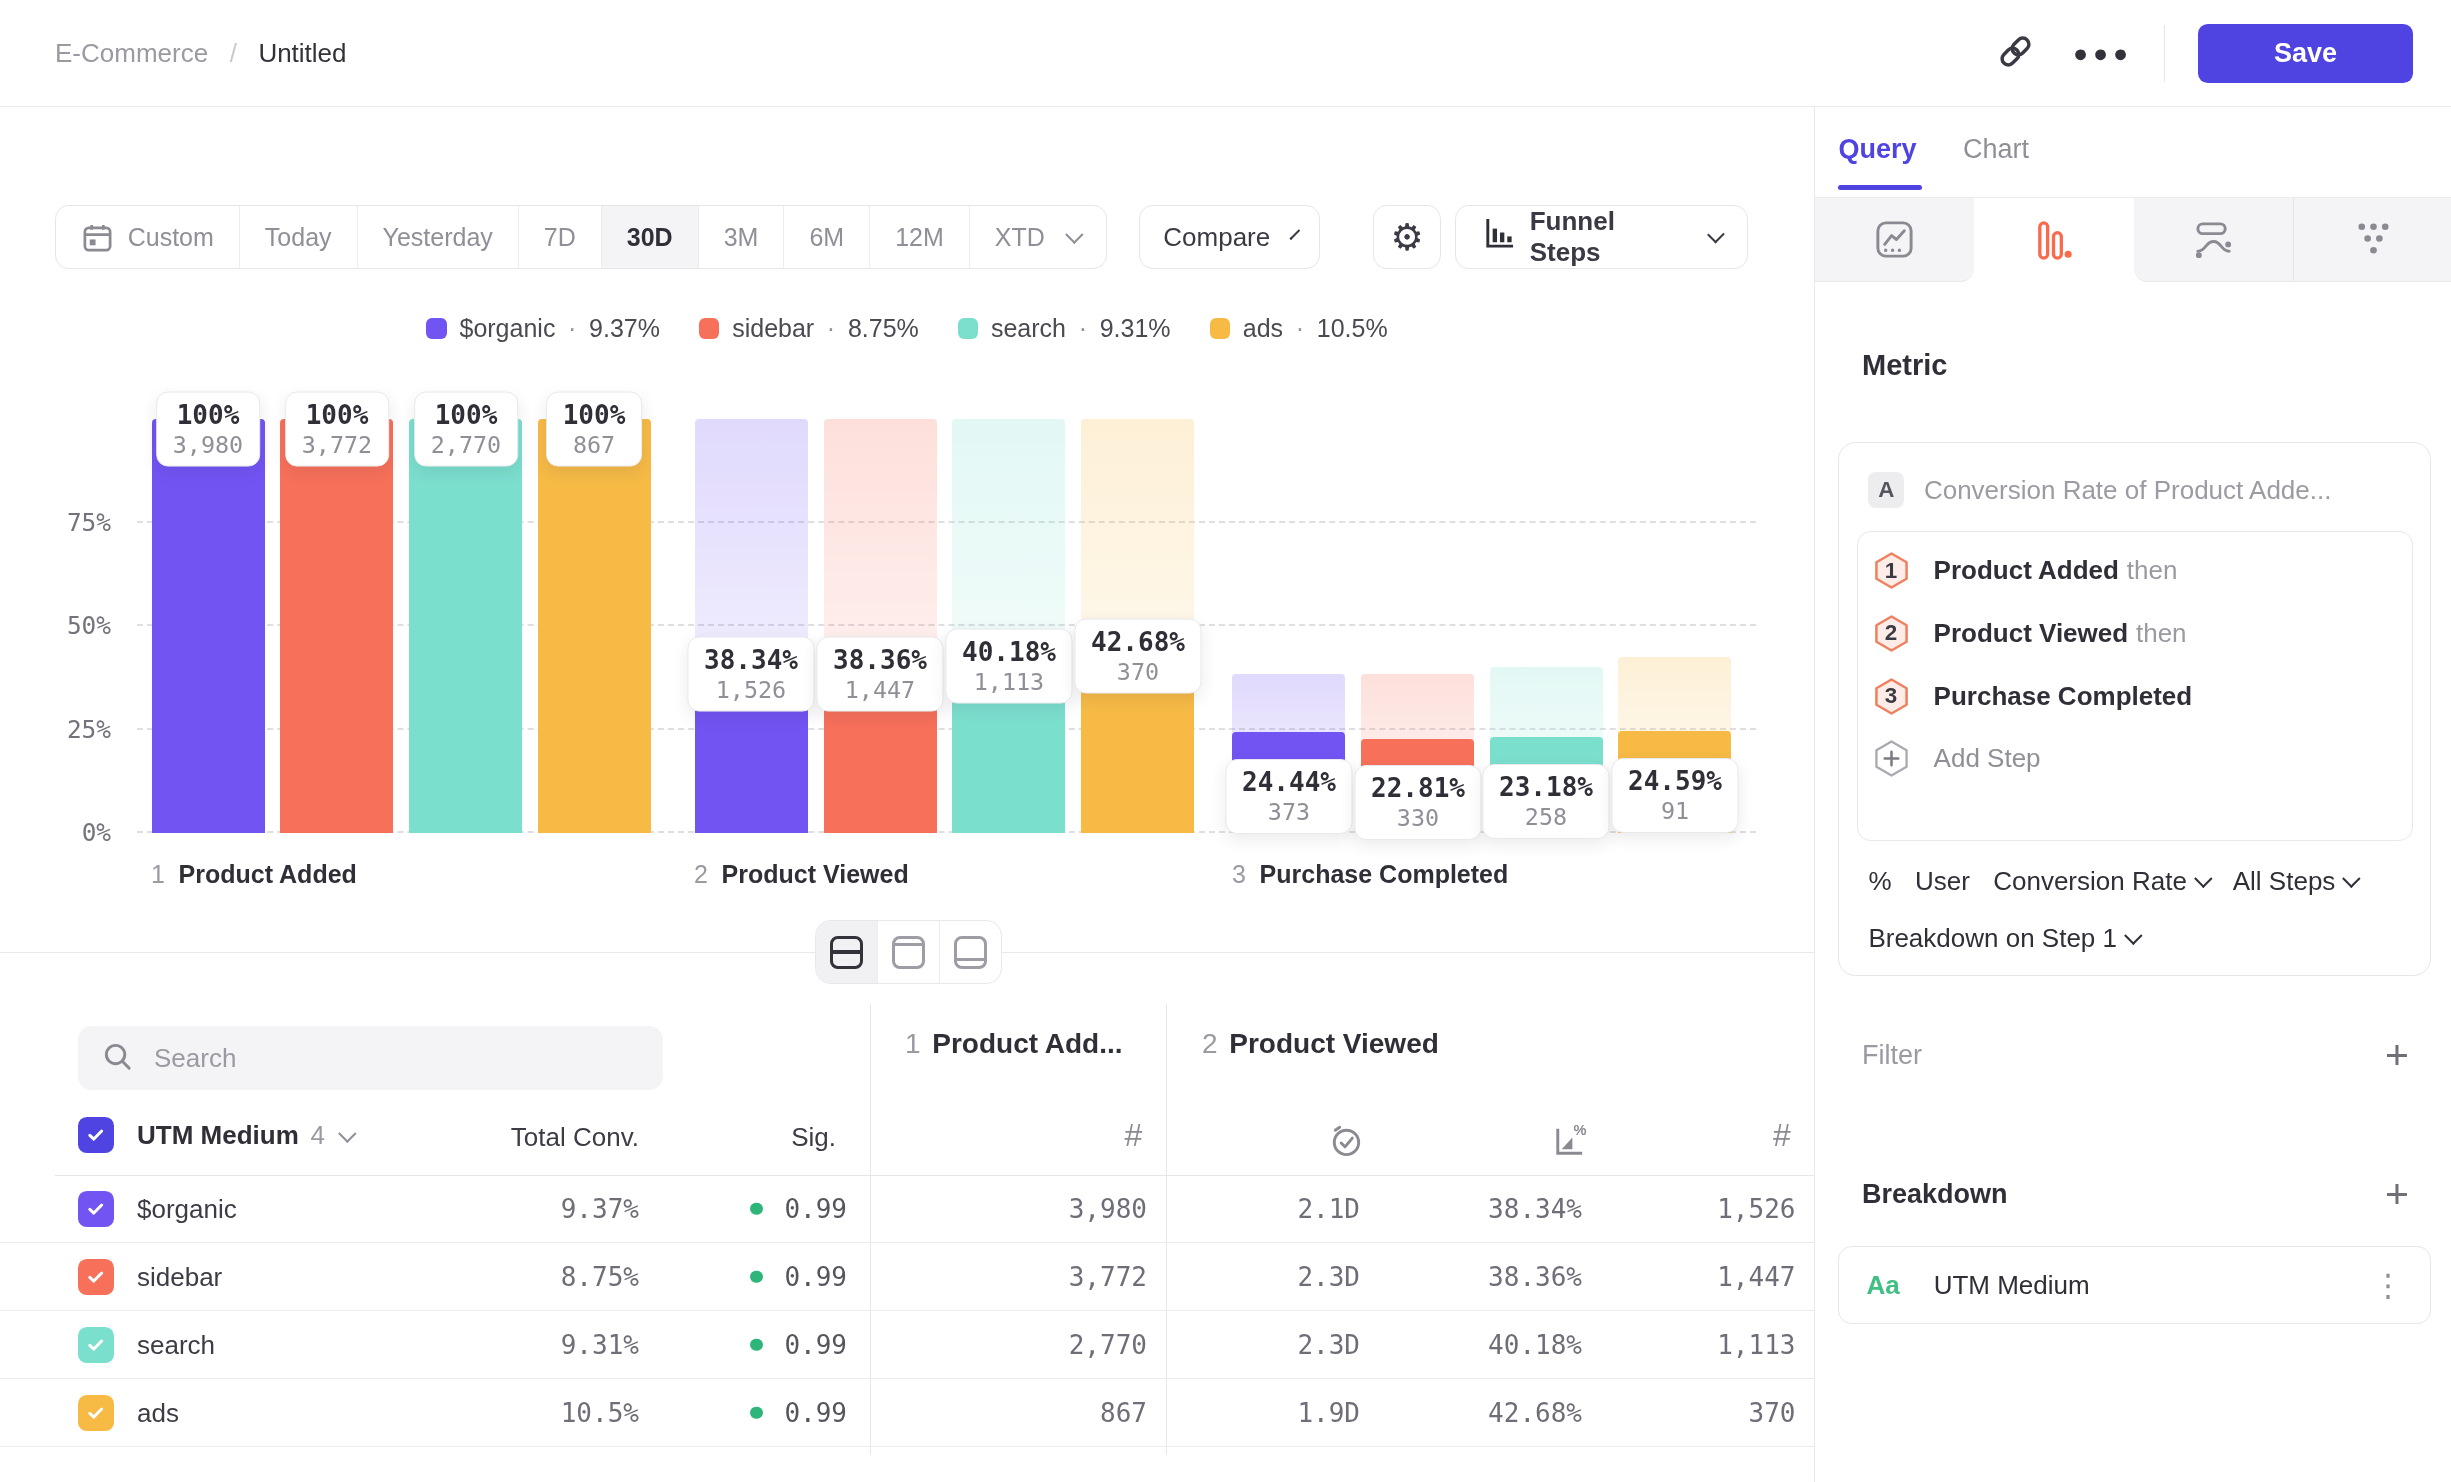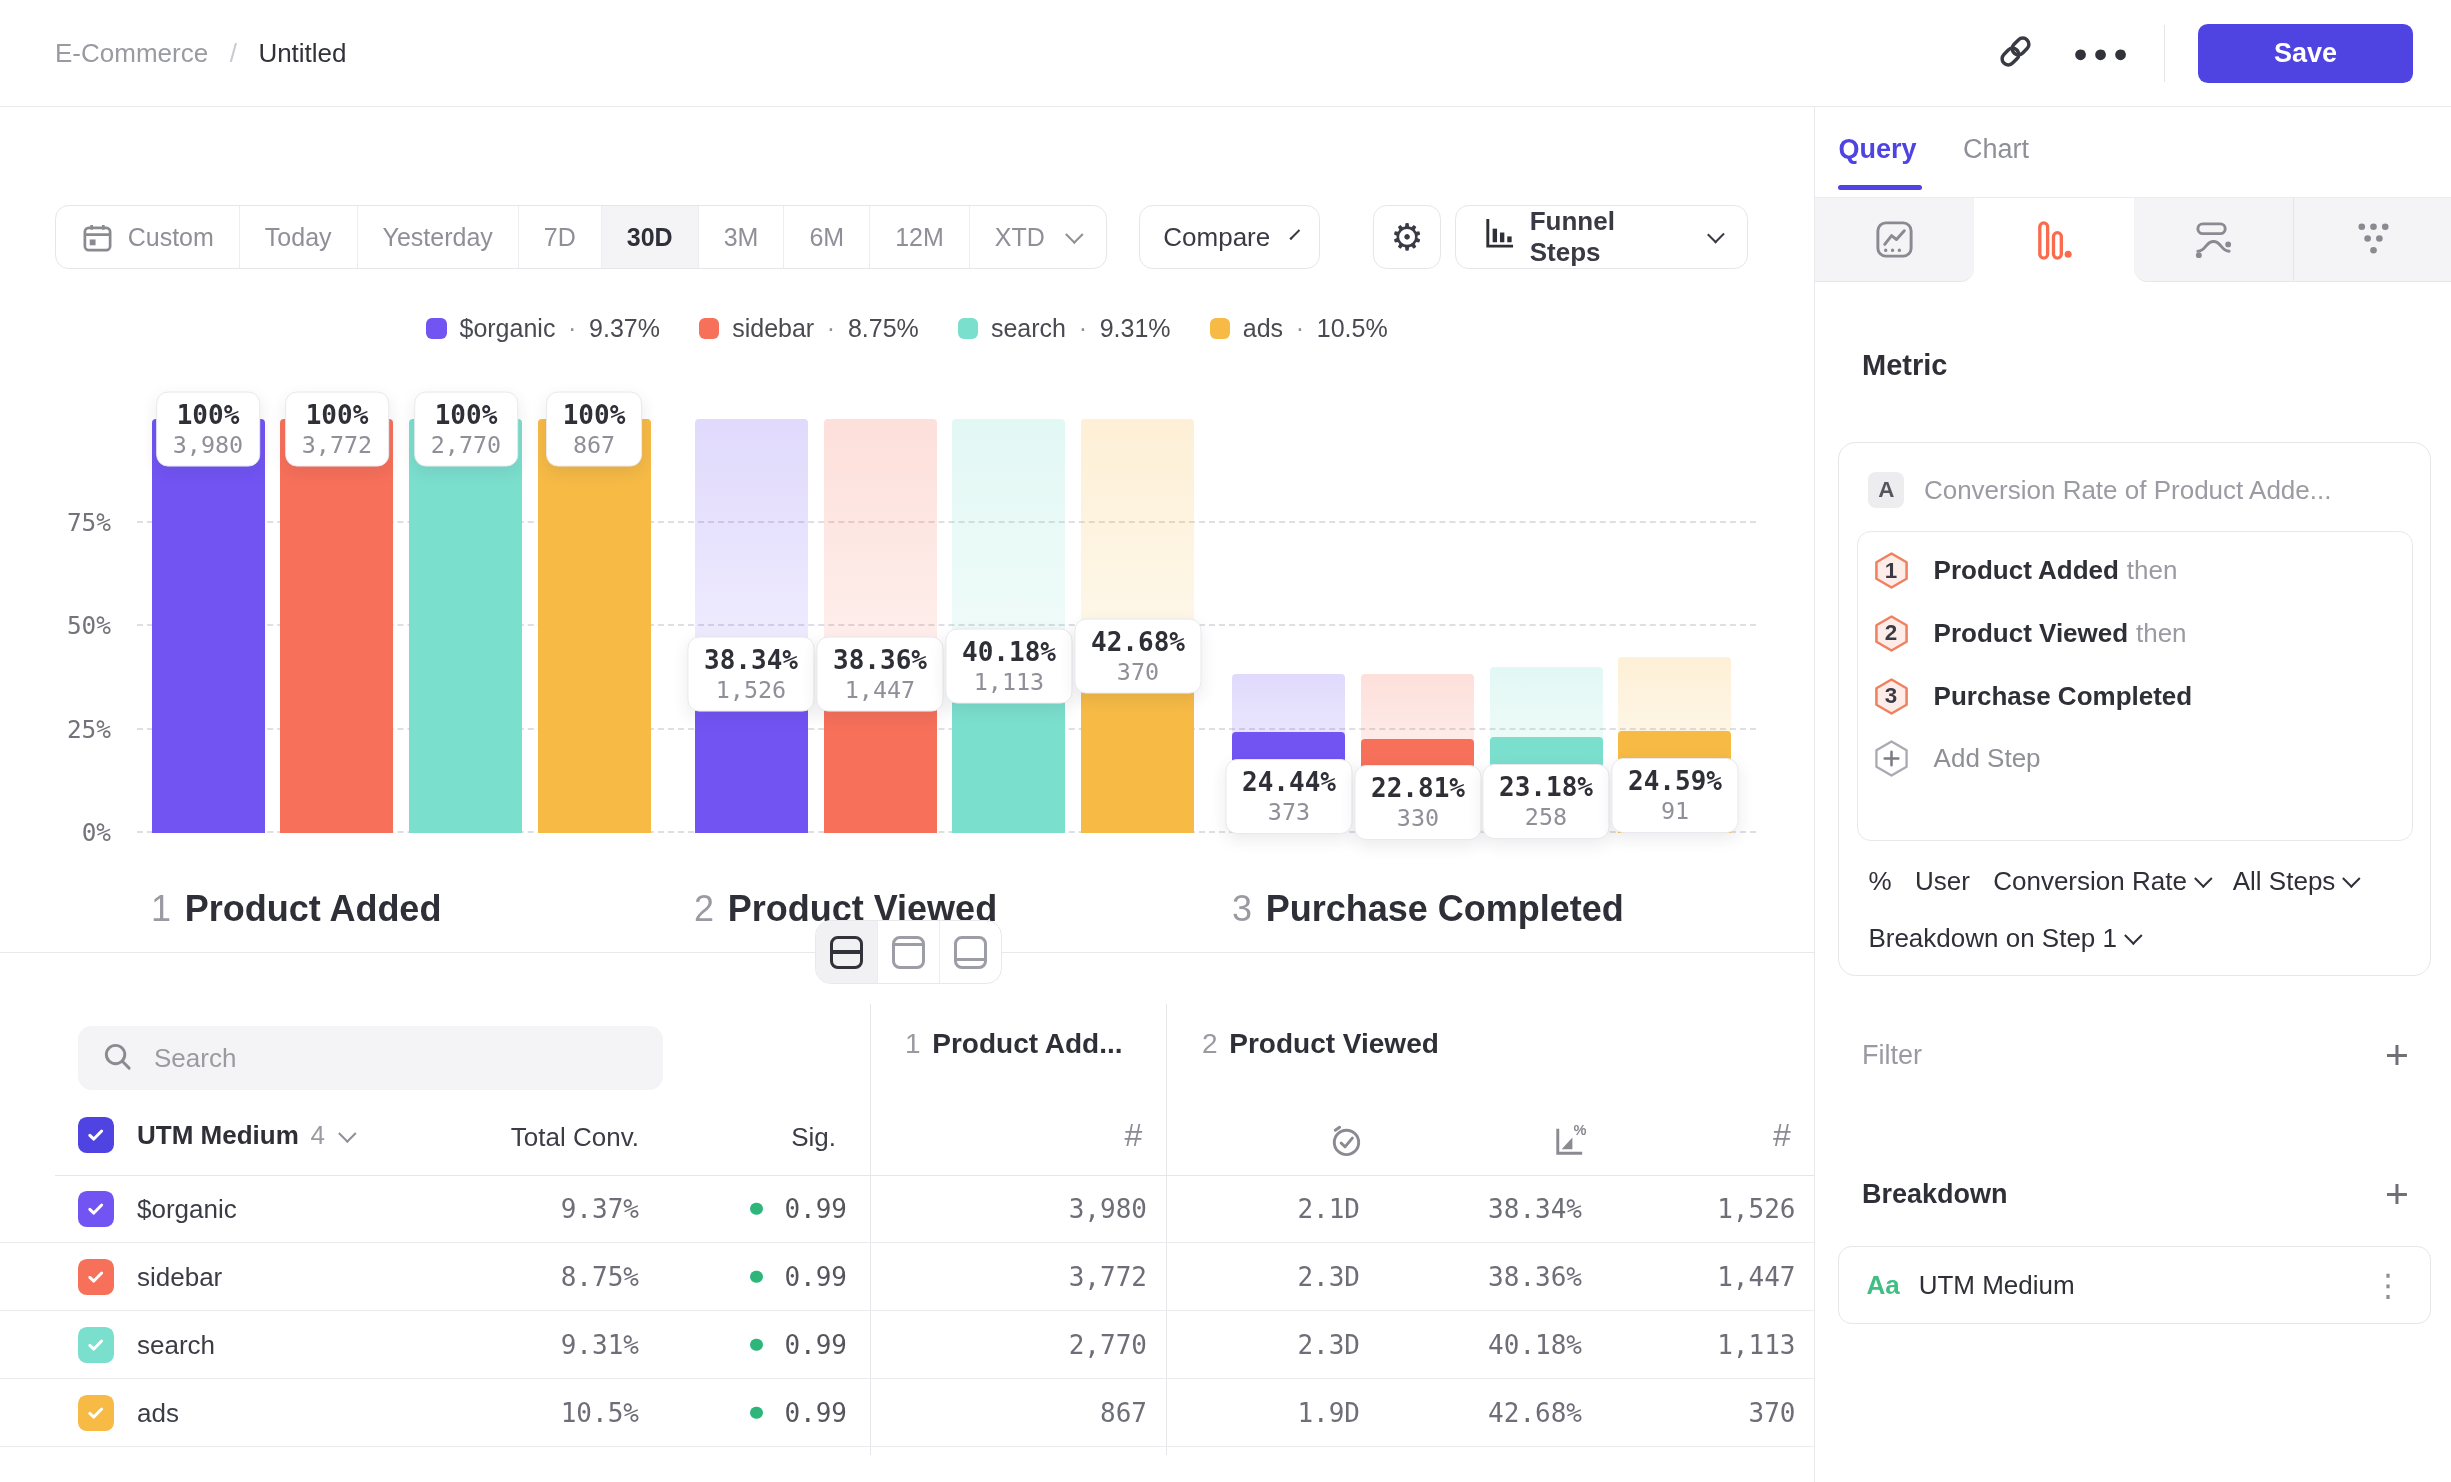--- a/index.html
+++ b/index.html
@@ -38,21 +38,21 @@
   .lg-dot{color:#8f8f98;}
   
   .ytick{position:absolute;width:84px;left:27px;text-align:right;font-size:24.4px;color:#73737c;}
   .plot{position:absolute;left:137px;top:312px;width:1619px;height:414px;}
   .gridline{position:absolute;left:0;right:0;border-top:2px dashed #dedee3;}
   .bar{position:absolute;bottom:0;width:113px;border-radius:3.9px 3.9px 0 0;}
   .tip{position:absolute;background:#fff;border:1.5px solid #e9e9ed;border-radius:11.7px;padding:6.8px 15.6px;
        text-align:center;box-shadow:0 5.9px 15.6px rgba(40,40,70,.09);z-index:4;white-space:nowrap;}
   .tip .p{font-family:"DejaVu Sans Mono",monospace;font-size:26px;font-weight:600;color:#2f2f38;line-height:1.2;}
   .tip .c{font-family:"DejaVu Sans Mono",monospace;font-size:23.4px;color:#8f8f98;line-height:1.2;}
-  .step-label{position:absolute;top:781px;font-size:36px;white-space:nowrap;}
+  .step-label{position:absolute;top:753px;font-size:25px;white-space:nowrap;}
   .step-label .n{color:#9a9aa2;margin-right:13.7px;font-weight:400;}
   .step-label .t{color:#2f2f38;font-weight:600;}
   .hdiv{position:absolute;left:0;right:0;top:845px;border-top:1.5px solid #e9e9ec;}
   
   .vtoggle{position:absolute;left:815px;top:813px;display:flex;background:#fff;border:1.5px solid #e8e8ec;
            border-radius:15.6px;overflow:hidden;z-index:2;}
   .vcell{width:61px;height:62px;display:flex;align-items:center;justify-content:center;color:#9d9da6;
          border-left:1px solid #ededf0;cursor:pointer;}
   .vcell:first-child{border-left:none;}
   .vcell.sel{background:#f1f1f4;color:#32323a;}
@@ -119,21 +119,21 @@
           font-size:25px;color:#32323a;padding:0 17.6px;box-sizing:border-box;font-family:"Liberation Sans",sans-serif;}
   .wdays{height:51px;border:1.5px solid #dfdfe4;border-radius:9.8px;display:flex;align-items:center;
          padding:0 19.5px;font-size:25px;color:#2f2f38;margin-left:13.7px;box-sizing:border-box;cursor:pointer;}
   .wadv{margin-left:auto;font-size:25px;color:#9a9aa2;display:flex;align-items:center;cursor:pointer;}
   .mrow{position:absolute;left:29px;top:423px;display:flex;align-items:center;gap:23.4px;font-size:26px;color:#2f2f38;}
   .mrow .dd{display:flex;align-items:center;cursor:pointer;}
   .brow{position:absolute;left:29px;top:480px;display:flex;align-items:center;font-size:26px;color:#2f2f38;cursor:pointer;}
   .secrow{position:absolute;left:47px;right:43px;display:flex;align-items:center;justify-content:space-between;}
   .plus{font-size:41px;font-weight:300;color:#6f6f78;line-height:1;cursor:pointer;}
   .bd-card{position:absolute;left:23.4px;top:1139px;width:593px;height:78px;border:1.5px solid #e6e6ea;
-           border-radius:13.7px;display:flex;align-items:center;box-sizing:border-box;padding:0 27px;gap:19px;}
+           border-radius:13.7px;display:flex;align-items:center;box-sizing:border-box;padding:0 27px;gap:34px;}
   .aa{font-size:26px;font-weight:600;color:var(--green2,#3fbf83);}
   .bd-label{font-size:26px;color:#2f2f38;font-weight:500;}
   .kebab{margin-left:auto;font-size:31px;color:#8f8f98;cursor:pointer;}
 </style>
 </head>
 <body>
 
 <div class="page">
 
   <header class="topbar">

